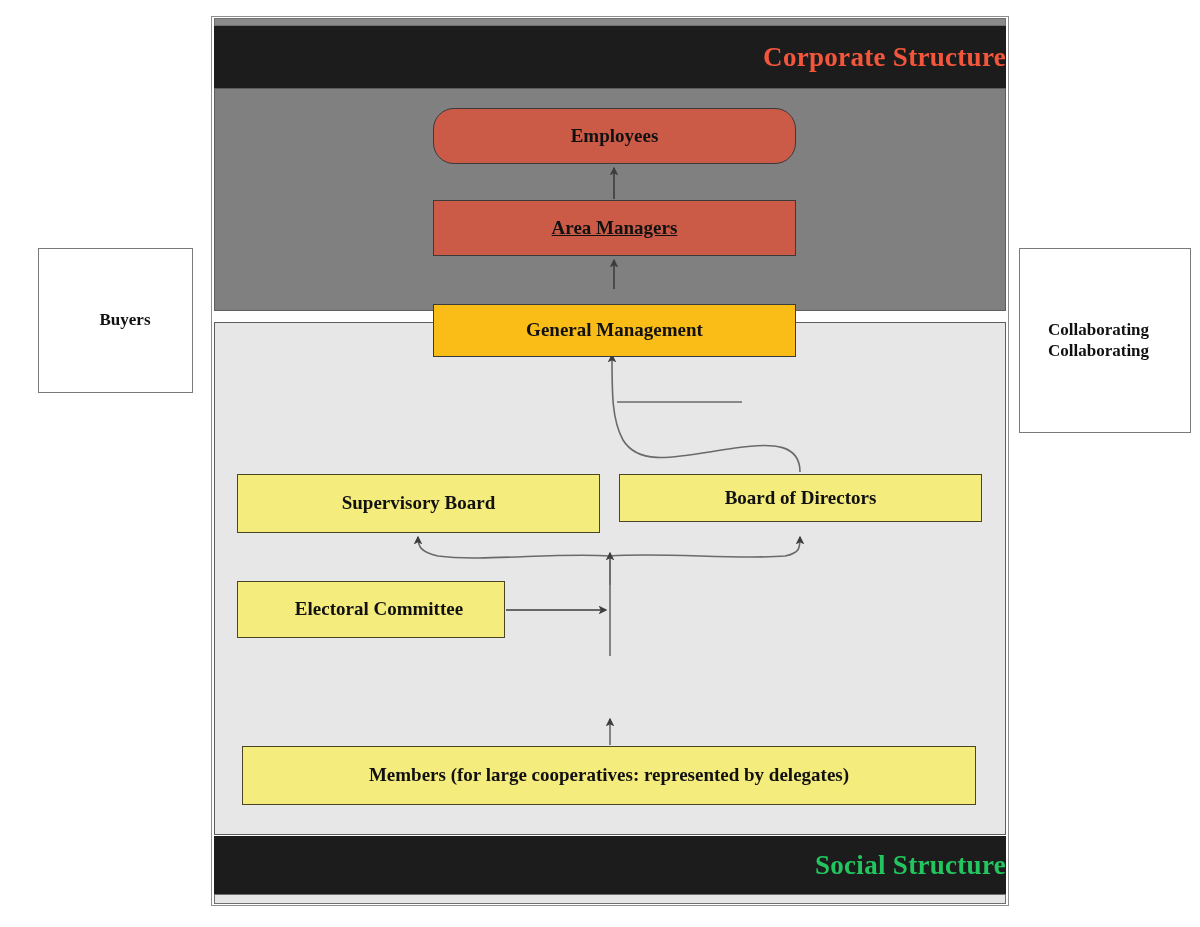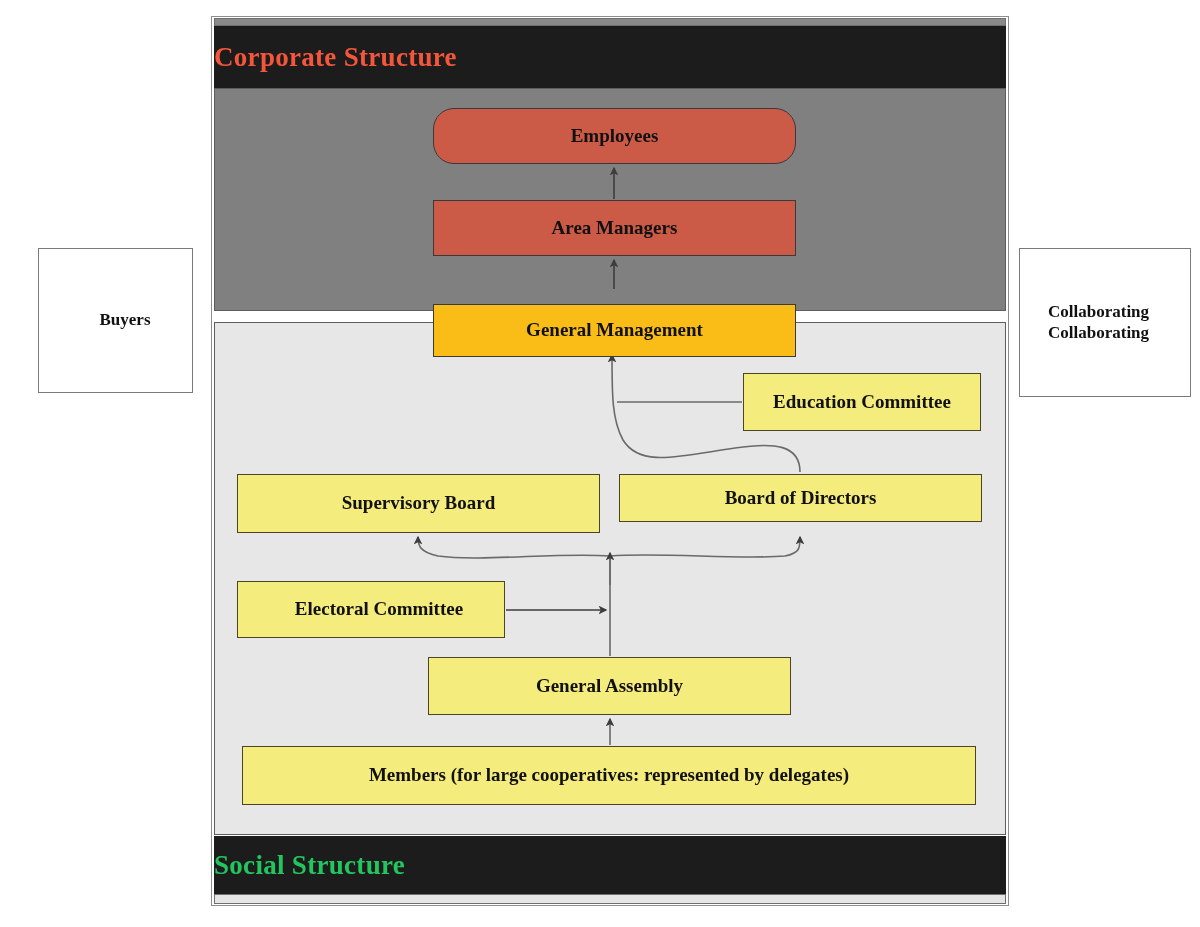--- a/index.html
+++ b/index.html
@@ -52,21 +52,21 @@
   }
 
   
   .banner {
     position: absolute;
     left: 214px;
     width: 792px;
     background: #1c1c1c;
     display: flex;
     align-items: center;
-    justify-content: flex-start;
+    justify-content: flex-end;
     box-sizing: border-box;
   }
   .banner-top    { top: 26px;  height: 62px; }
   .banner-bottom { top: 836px; height: 58px; }
   .banner-title {
     font-weight: bold;
     font-size: 27px;
     letter-spacing: 0.3px;
     font-family: "Liberation Serif", "DejaVu Serif", serif;
   }
@@ -139,30 +139,30 @@
     font-size: 17px;
   }
   .node-plain.align-left {
     justify-content: flex-start;
     text-align: left;
     padding-left: 28px;
   }
 
   
   #node-employees        { left: 433px; top: 108px; width: 363px; height: 56px; border-radius: 21px; }
-  #node-area-managers    { left: 433px; top: 200px; width: 363px; height: 56px; }
+  #node-area-managers    { left: 433px; top: 200px; width: 363px; height: 56px; text-decoration: underline; }
   #node-general-mgmt     { left: 433px; top: 304px; width: 363px; height: 53px; }
   #node-education        { left: 743px; top: 373px; width: 238px; height: 58px; }
   #node-supervisory      { left: 237px; top: 474px; width: 363px; height: 59px; }
   #node-board-directors  { left: 619px; top: 474px; width: 363px; height: 48px; }
   #node-electoral        { left: 237px; top: 581px; width: 268px; height: 57px; padding-left: 16px; }
   #node-general-assembly { left: 428px; top: 657px; width: 363px; height: 58px; }
   #node-members          { left: 242px; top: 746px; width: 734px; height: 59px; }
   #node-buyers           { left: 38px;  top: 248px; width: 155px; height: 145px; padding-left: 19px; }
-  #node-collaborating    { left: 1019px; top: 248px; width: 172px; height: 149px; }
+  #node-collaborating    { left: 1019px; top: 248px; width: 172px; height: 185px; }
 </style>
 </head>
 <body>
 
 <div id="stage">
 
   <div class="outer-frame"></div>
   <div class="top-strip"></div>
 
   <div class="panel-corporate"></div>
@@ -211,39 +211,33 @@
   </div>
 
   <div id="node-area-managers" class="node node-red">
     <span>Area Managers</span>
   </div>
 
   <div id="node-general-mgmt" class="node node-gold">
     <span>General Management</span>
   </div>
 
-  <div id="node-education" class="node node-yellow">
-    <span>Education Committee</span>
-  </div>
 
   <div id="node-supervisory" class="node node-yellow">
     <span>Supervisory Board</span>
   </div>
 
   <div id="node-board-directors" class="node node-yellow">
     <span>Board of Directors</span>
   </div>
 
   <div id="node-electoral" class="node node-yellow">
     <span>Electoral Committee</span>
   </div>
 
-  <div id="node-general-assembly" class="node node-yellow">
-    <span>General Assembly</span>
-  </div>
 
   <div id="node-members" class="node node-yellow">
     <span>Members (for large cooperatives: represented by delegates)</span>
   </div>
 
   <div id="node-buyers" class="node node-plain">
     <span>Buyers</span>
   </div>
 
   <div id="node-collaborating" class="node node-plain align-left">

